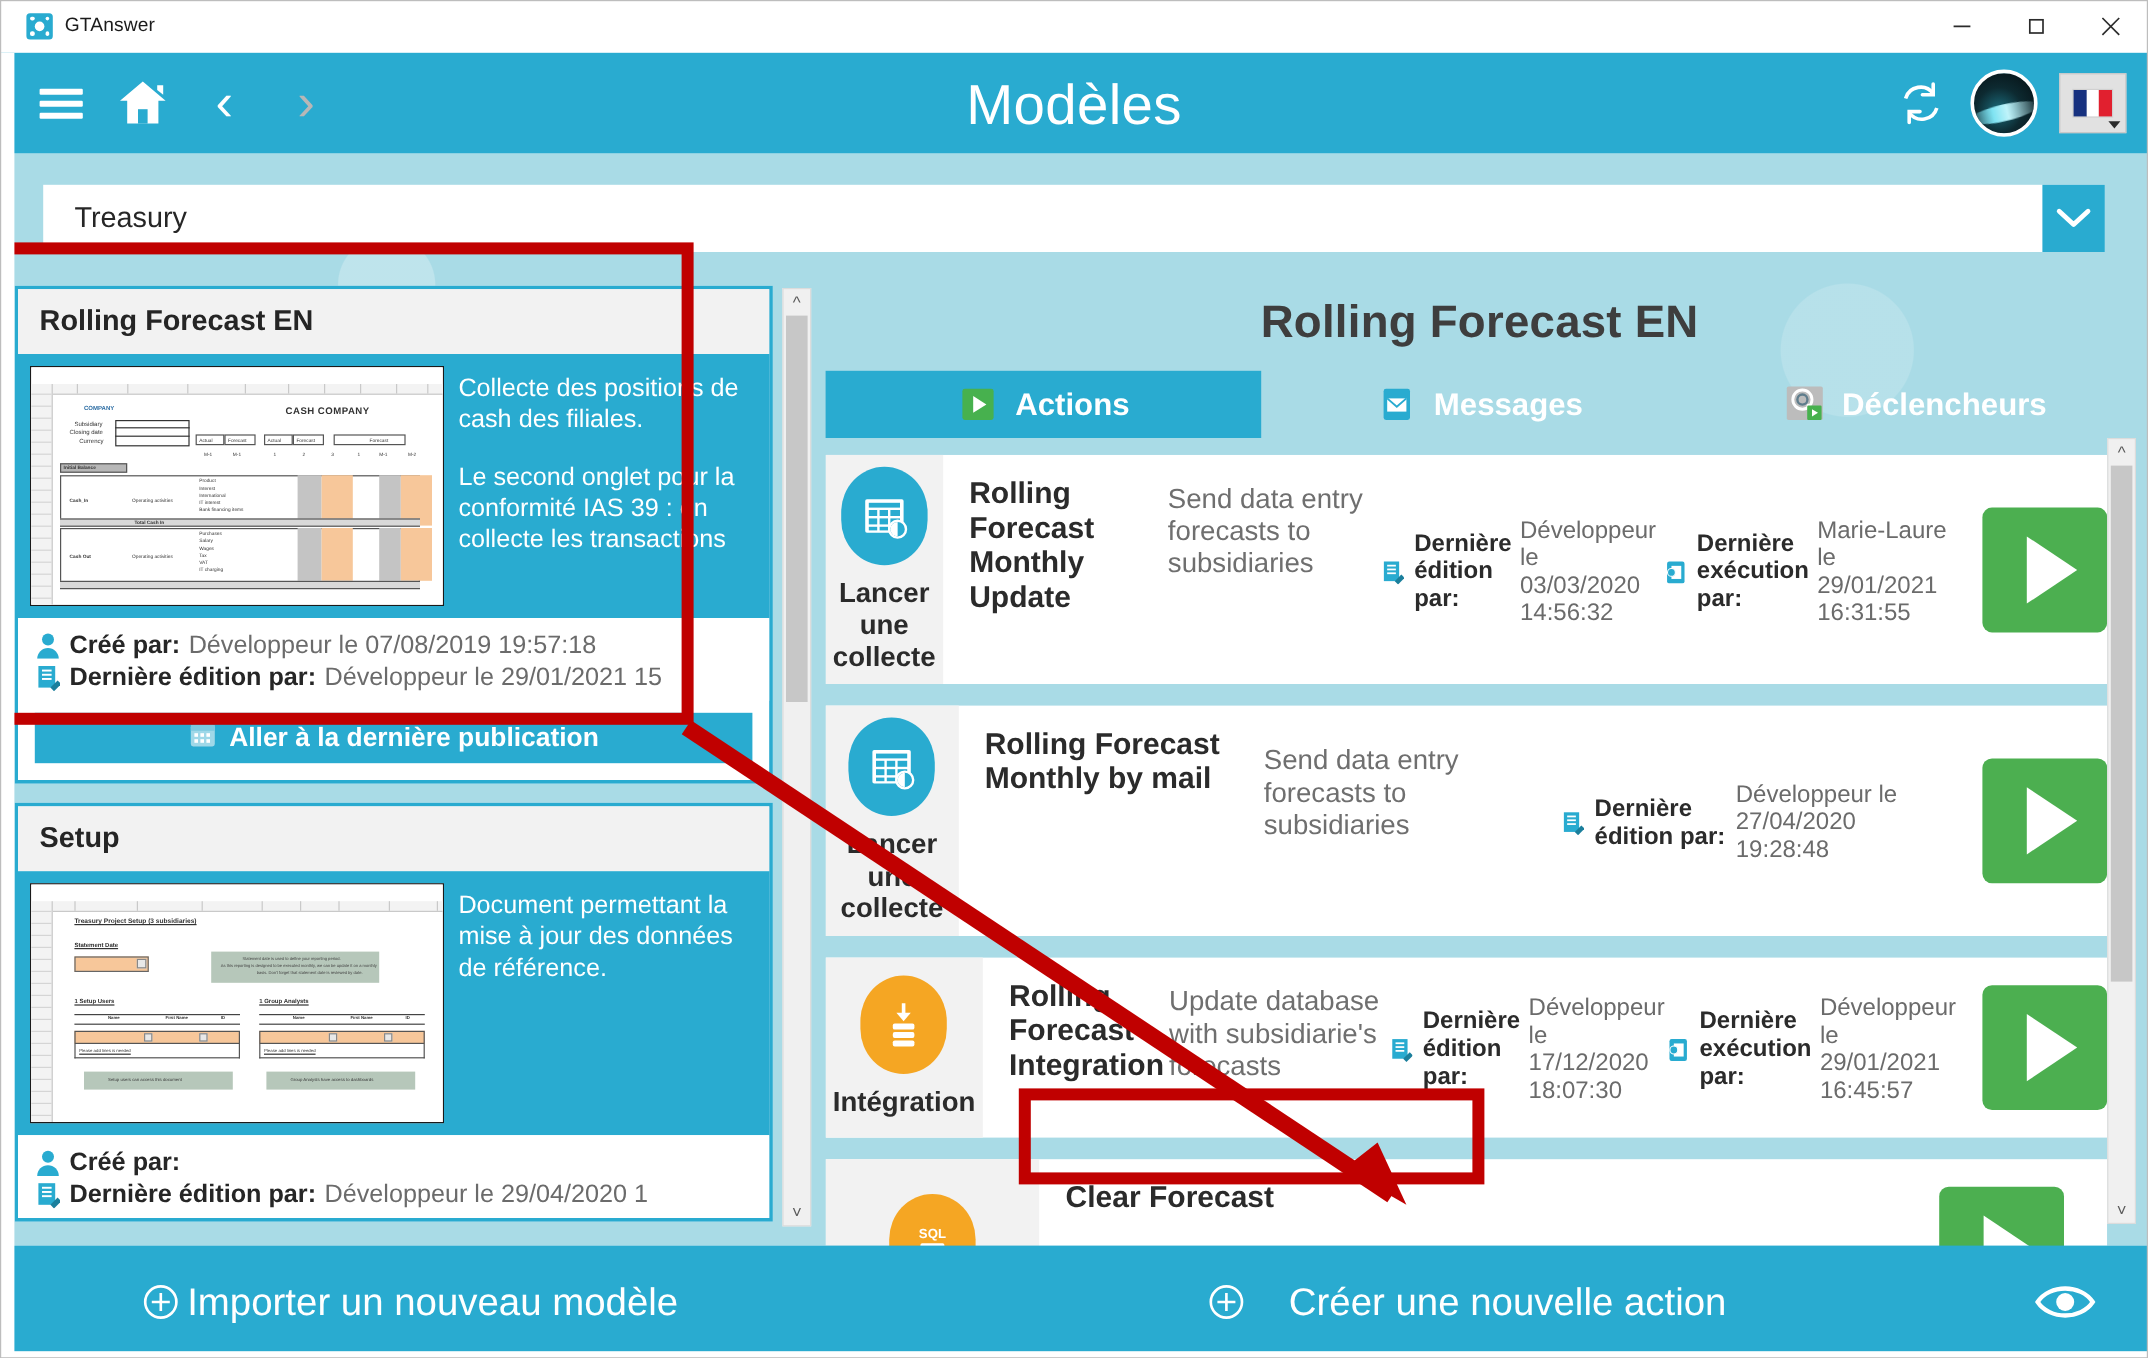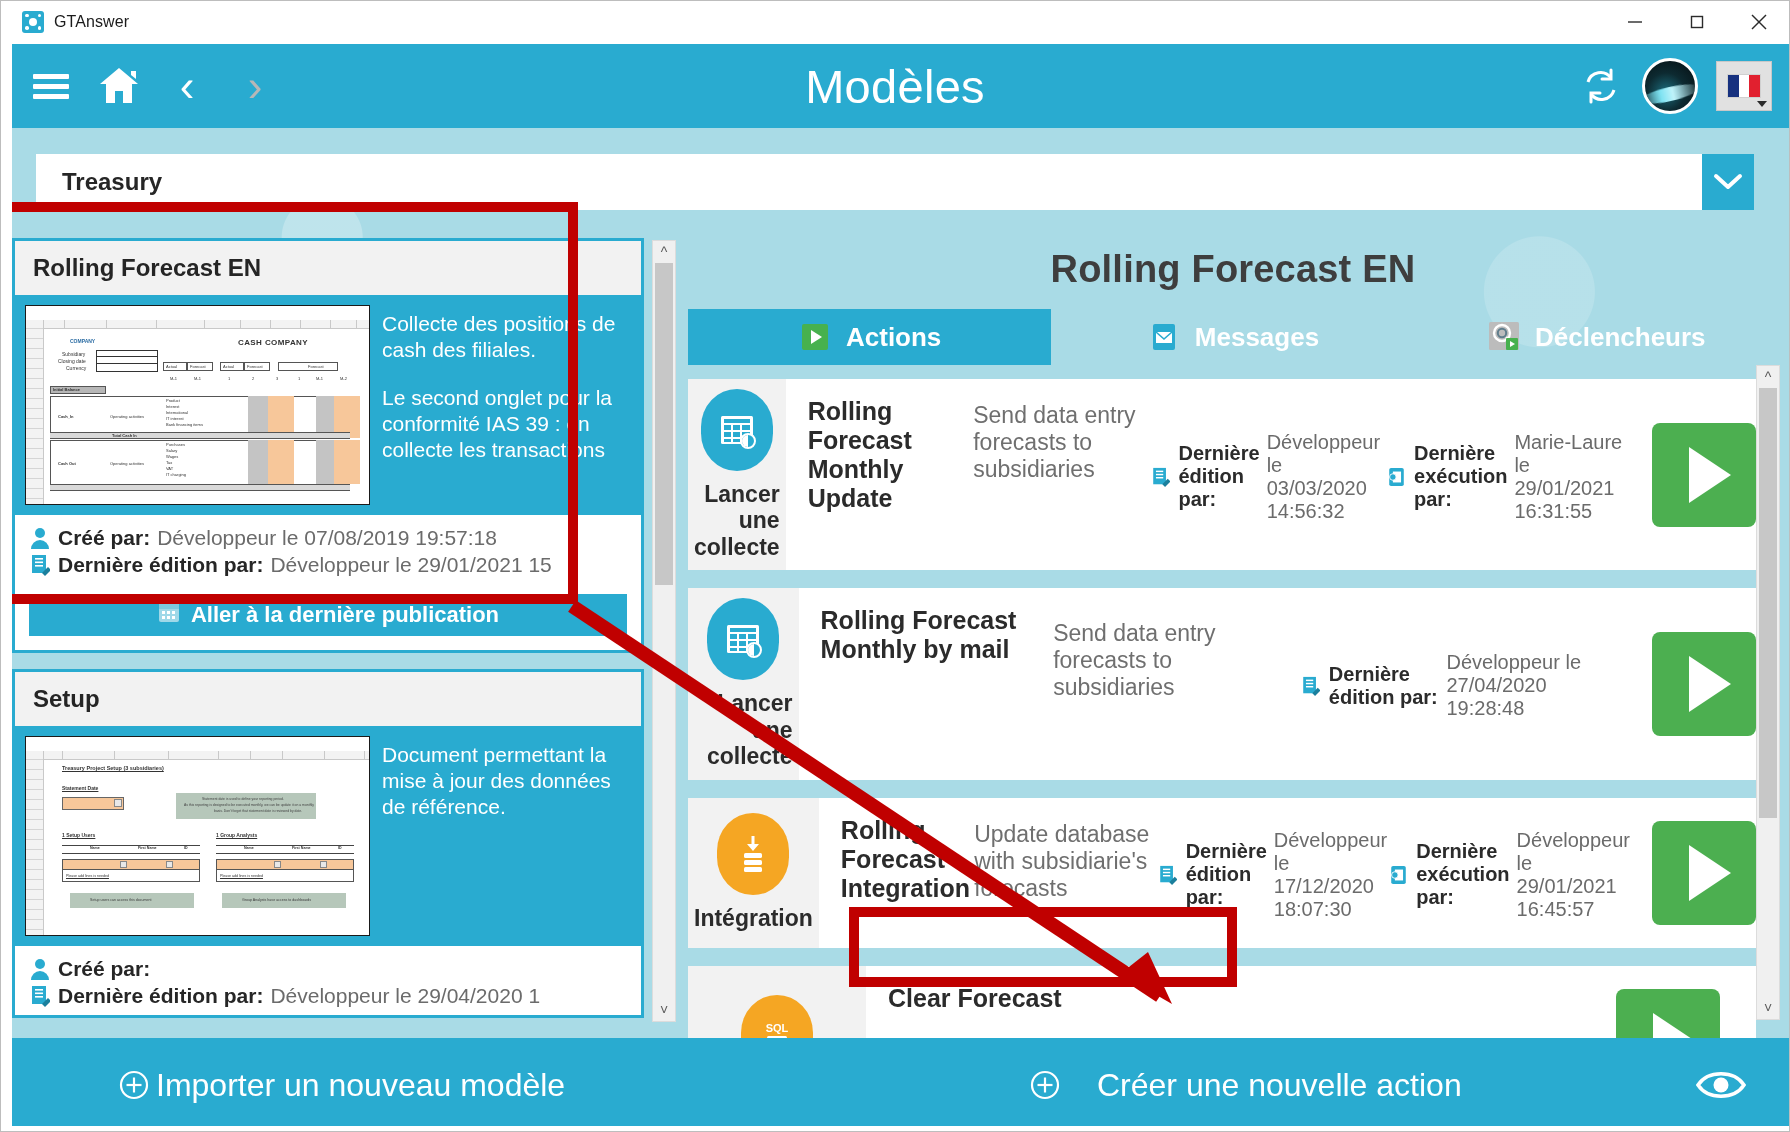--- a/index.html
+++ b/index.html
@@ -110,21 +110,21 @@
       radial-gradient(circle at 52% 36%, rgba(255,255,255,.18) 0 70px, transparent 71px),
       radial-gradient(circle at 86% 18%, rgba(255,255,255,.16) 0 55px, transparent 56px),
       radial-gradient(circle at 30% 82%, rgba(255,255,255,.14) 0 60px, transparent 61px);
   }
 
   
   .selector {
     position: absolute; left: 36px; top: 154px; width: 1718px; height: 56px;
     background: #ffffff; display: flex; align-items: center;
   }
-  .selector-value { padding-left: 26px; font-size: 24px; color: #262626; font-weight: bold; }
+  .selector-value { padding-left: 26px; font-size: 24px; color: #262626; }
   .selector-btn {
     margin-left: auto; width: 52px; height: 56px; background: #29ABD0;
     display: flex; align-items: center; justify-content: center; cursor: pointer;
   }
 
   
   .left-panel {
     position: absolute; left: 12px; top: 238px; width: 660px; height: 786px;
     overflow: hidden;
   }
@@ -184,21 +184,21 @@
   }
   .ar-left {
     width: 178px; background: #f2f2f2; display: flex; flex-direction: column;
     align-items: center; justify-content: center; gap: 10px; padding: 10px 6px;
   }
   .ar-badge {
     width: 72px; height: 82px; border-radius: 50%/46%; display:flex; align-items:center; justify-content:center;
   }
   .ar-badge.blue { background: #29ABD0; }
   .ar-badge.orange { background: #F5A623; }
-  .ar-type { font-size: 23px; font-weight: bold; color: #2b2b2b; text-align: right; line-height: 1.15; }
+  .ar-type { font-size: 23px; font-weight: bold; color: #2b2b2b; text-align: center; line-height: 1.15; }
   .ar-main { flex: 1 1 auto; padding: 18px 22px 14px 22px; display: flex; }
   .ar-name { font-size: 25px; font-weight: bold; color: #2b2b2b; }
   .ar-sub { font-size: 23px; color: #6f6f6f; margin-top: 5px; }
   .ar-sep { border-top: 1px solid #dddddd; margin: 16px 0 10px 0; }
   .ar-meta { font-size: 20px; color: #6b6b6b; display: flex; align-items: center; gap: 7px; margin: 2px 0; }
   .ar-meta b { color: #2b2b2b; }
   .ar-right { width: 176px; display: flex; align-items: center; justify-content: center; }
   .play-btn {
     width: 104px; height: 104px; background: #4CAF50; border-radius: 8px;
     display:flex; align-items:center; justify-content:center; cursor:pointer;
@@ -221,21 +221,21 @@
   .footer {
     position: absolute; left: 0; top: 1038px; width: 1790px; height: 94px; background: #29ABD0;
     display: flex; align-items: center;
   }
   .foot-btn {
     display: flex; align-items: center; gap: 6px; color: #ffffff; font-size: 32px;
     cursor: pointer; white-space: nowrap;
   }
   .plus-ic { width: 32px; height: 32px; flex:0 0 auto; }
   .foot-left { position: absolute; left: 118px; }
-  .foot-mid { position: absolute; left: 1029px; gap: 36px; }
+  .foot-mid { position: absolute; left: 1006px; gap: 36px; }
   .foot-right { position: absolute; right: 42px; width: 54px; height: 54px; display:flex; align-items:center; justify-content:center; cursor:pointer; }
 
   
   .ann { position: absolute; pointer-events: none; }
   .ann-box-left { left: 0px; top: 202px; width: 578px; height: 402px; border: 10px solid #C00000; }
   .ann-box-bottom { left: 849px; top: 907px; width: 388px; height: 80px; border: 10px solid #C00000; }
   .ann-arrow { left: 500px; top: 560px; width: 700px; height: 440px; }
   svg.ann-arrow-svg { overflow: visible; }
 
   .white-edge-l { position:absolute; left:0; top:44px; width: 12px; height: 1088px; background:#fff; }

